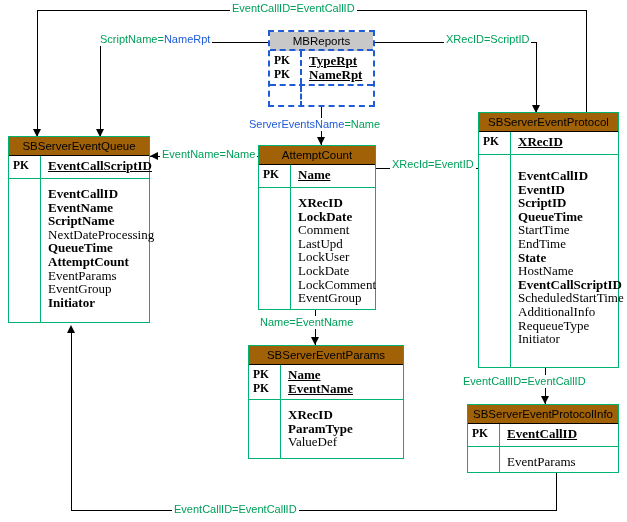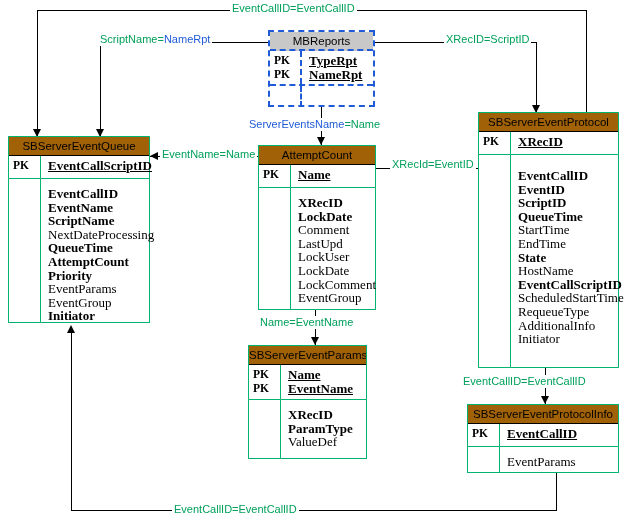--- a/index.html
+++ b/index.html
@@ -241,21 +241,20 @@
     <div class="ent-section" style="height:144px;">
       <div class="col-pk"></div>
       <div class="col-fields">
         <div class="spacer-top"></div>
         <div class="fld b">EventCallID</div>
         <div class="fld b">EventName</div>
         <div class="fld b">ScriptName</div>
         <div class="fld">NextDateProcessing</div>
         <div class="fld b">QueueTime</div>
         <div class="fld b">AttemptCount</div>
-        <div class="fld b">Priority</div>
         <div class="fld">EventParams</div>
         <div class="fld">EventGroup</div>
         <div class="fld b">Initiator</div>
       </div>
     </div>
   </div>
 
   <div class="entity" style="left:258px; top:145px; width:118px; height:165px;">
     <div class="ent-title">AttemptCount</div>
     <div class="ent-section keys" style="height:23px;">
@@ -299,28 +298,28 @@
         <div class="fld b">EventCallID</div>
         <div class="fld b">EventID</div>
         <div class="fld b">ScriptID</div>
         <div class="fld b">QueueTime</div>
         <div class="fld">StartTime</div>
         <div class="fld">EndTime</div>
         <div class="fld b">State</div>
         <div class="fld">HostName</div>
         <div class="fld b">EventCallScriptID</div>
         <div class="fld">ScheduledStartTime</div>
+        <div class="fld">AdditionalInfo</div>
         <div class="fld">RequeueType</div>
-        <div class="fld">AdditionalInfo</div>
         <div class="fld">Initiator</div>
       </div>
     </div>
   </div>
 
-  <div class="entity" style="left:248px; top:345px; width:119px; height:114px;">
+  <div class="entity" style="left:248px; top:345px; width:156px; height:114px;">
     <div class="ent-title">SBServerEventParams</div>
     <div class="ent-section keys" style="height:35px;">
       <div class="col-pk">
         <div class="pkmark">PK</div>
         <div class="pkmark">PK</div>
       </div>
       <div class="col-fields">
         <div class="fld pk">Name</div>
         <div class="fld pk">EventName</div>
       </div>

